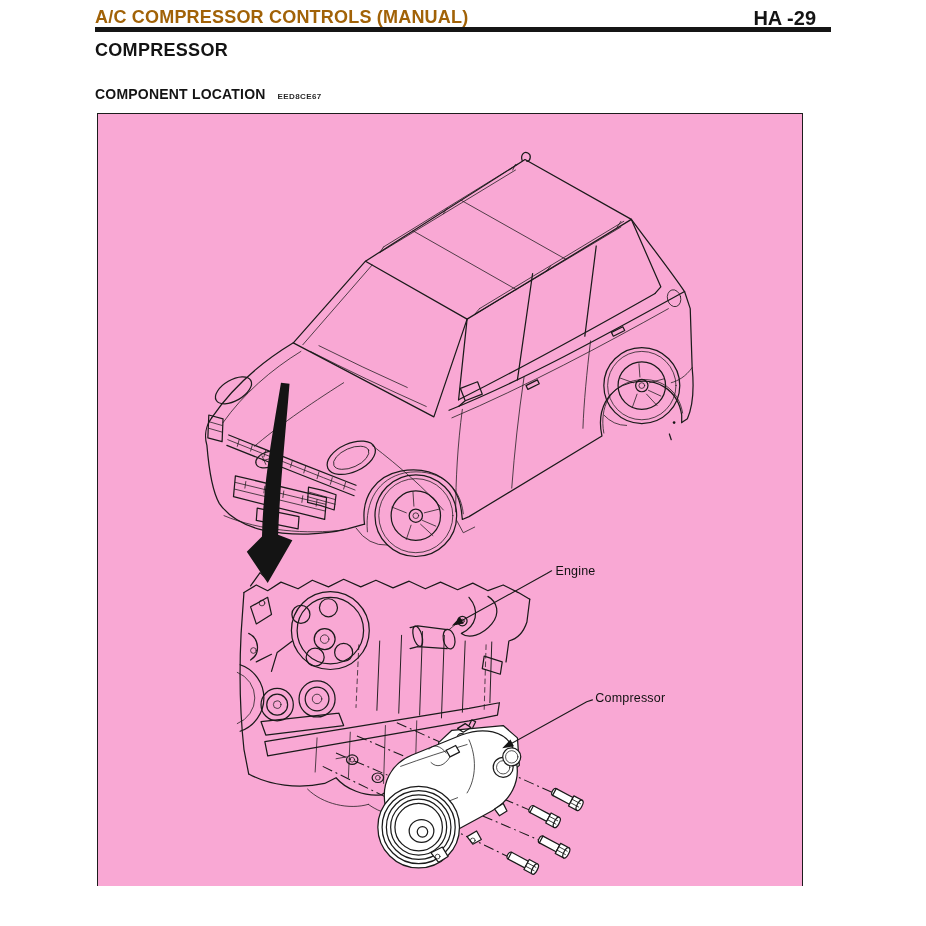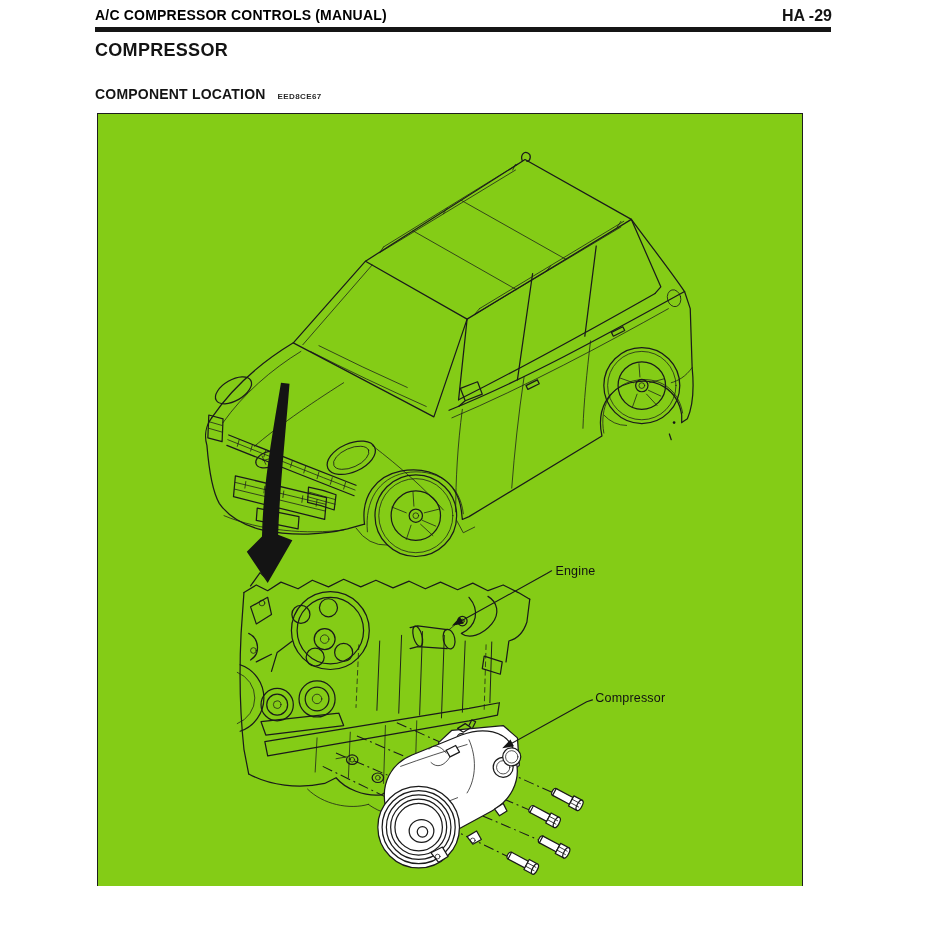--- a/index.html
+++ b/index.html
@@ -4,45 +4,45 @@
 <style>
   html,body{margin:0;padding:0;}
   body{
     width:926px;height:926px;position:relative;overflow:hidden;
     background:#ffffff;color:#161616;
     font-family:"Liberation Sans", sans-serif;
     -webkit-font-smoothing:antialiased;
   }
   .hdr-title{
     position:absolute;left:95px;top:7px;
-    font-size:14px;font-weight:700;letter-spacing:.2px;color:#000000;white-space:nowrap;
+    font-size:18px;font-weight:700;letter-spacing:.2px;color:#a16207;white-space:nowrap;
   }
   .hdr-code{
-    position:absolute;right:94px;top:7px;
-    font-size:16px;font-weight:700;color:#141414;white-space:nowrap;
+    position:absolute;right:110px;top:7px;
+    font-size:20px;font-weight:700;color:#141414;white-space:nowrap;
   }
   .hdr-rule{
     position:absolute;left:95px;top:27px;width:736px;height:5px;background:#151515;
   }
   .sec-title{
     position:absolute;left:95px;top:40px;
     font-size:18px;font-weight:700;letter-spacing:.3px;color:#131313;white-space:nowrap;
   }
   .subsec{
     position:absolute;left:95px;top:85px;white-space:nowrap;
   }
   .subsec-title{
     font-size:14px;font-weight:700;letter-spacing:.2px;color:#141414;margin-top:18px;
   }
   .subsec-code{
     font-size:8px;font-weight:700;letter-spacing:.4px;color:#2a2a2a;margin-left:12px;
   }
   .figure-box{
     position:absolute;left:97px;top:113px;width:706px;height:773px;
-    border:1.6px solid #1d1d1d;border-bottom:none;box-sizing:border-box;background:#84cc16;
+    border:1.6px solid #1d1d1d;border-bottom:none;box-sizing:border-box;background:#f9a8d4;
   }
   .figure-box svg{display:block;width:100%;height:100%;}
   svg .ln{fill:none;stroke:#1a1a1a;stroke-width:1.3;stroke-linecap:round;stroke-linejoin:round;}
   svg .tn{fill:none;stroke:#1a1a1a;stroke-width:.8;stroke-linecap:round;}
   svg .wf{fill:#ffffff;stroke:#1a1a1a;stroke-width:1.3;stroke-linejoin:round;}
   svg .ink{fill:#141414;stroke:none;}
   svg .dd{fill:none;stroke:#1a1a1a;stroke-width:1.1;stroke-dasharray:11 4 2 4;}
   svg text{fill:#121212;font-family:"Liberation Sans",sans-serif;font-size:13.2px;letter-spacing:.2px;}
 </style>
 </head>

